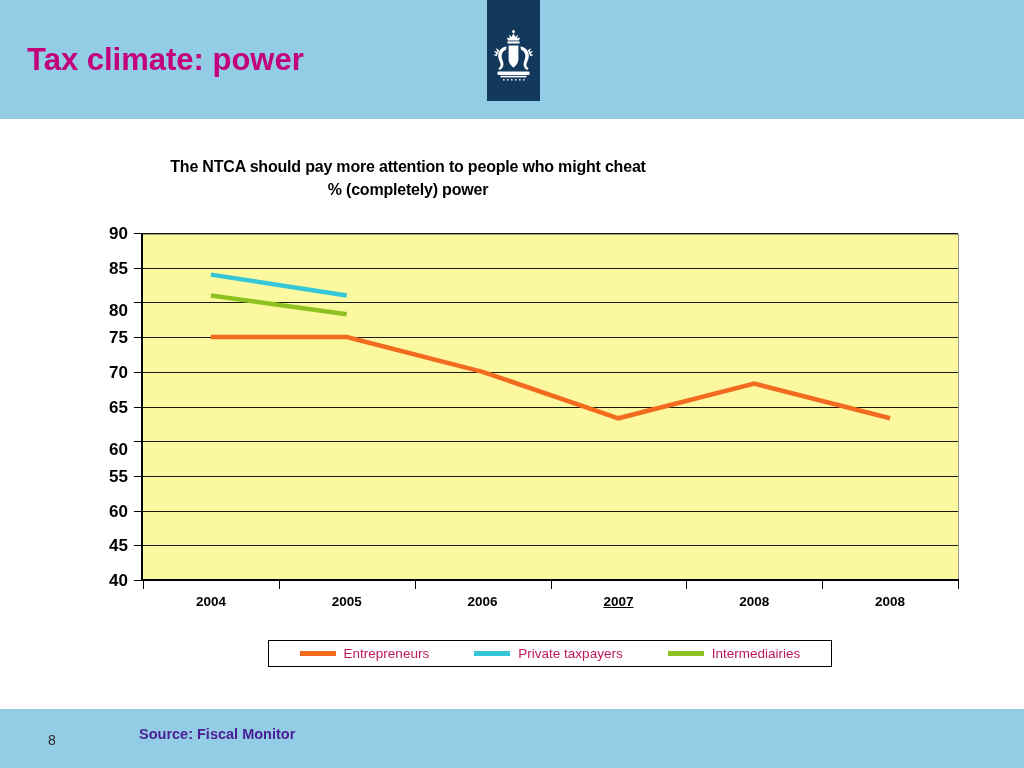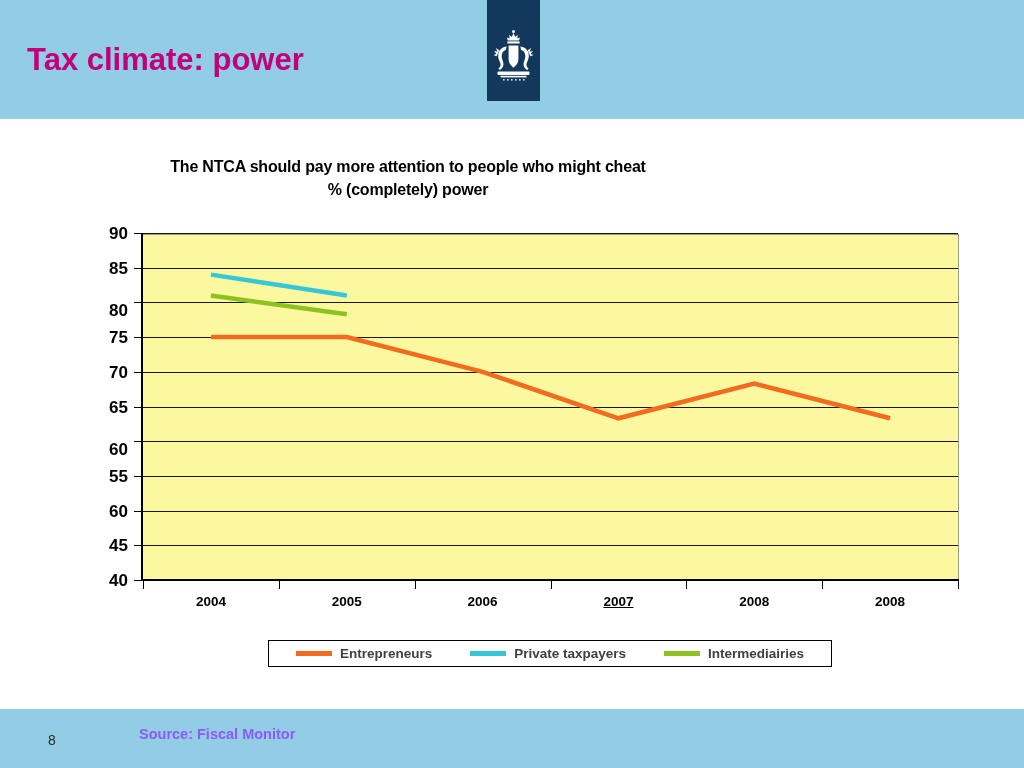--- a/index.html
+++ b/index.html
@@ -74,34 +74,34 @@
 
   
   #legend{
     position:absolute; left:268px; top:640px; width:564px; height:27px;
     border:1.5px solid #000; background:#ffffff;
     display:flex; align-items:center; justify-content:space-around;
     box-sizing:border-box; padding:0 8px;
   }
   .legend-item{ display:flex; align-items:center; white-space:nowrap; }
   .legend-swatch{ width:36px; height:5px; margin-right:8px; display:inline-block; }
-  .legend-label{ font-size:13.5px; font-weight:bold; color:#404040; }
+  .legend-label{ font-size:13.5px; font-weight:normal; color:#be185d; }
 
   
   #footer-band{
     position:absolute; left:0; top:709px; width:1024px; height:59px;
     background:#92cce5;
   }
   #page-number{
     position:absolute; left:48px; top:732px;
     font-size:14px; color:#2b2b2b;
   }
   #source-note{
     position:absolute; left:139px; top:726px;
-    font-size:14.5px; font-weight:bold; color:#8b5cf6;
+    font-size:14.5px; font-weight:bold; color:#4c1d95;
   }
 </style>
 </head>
 <body>
 
 <div id="header-band"></div>
 <div id="header-rule"></div>
 
 <div id="slide-title">Tax climate: power</div>
 

